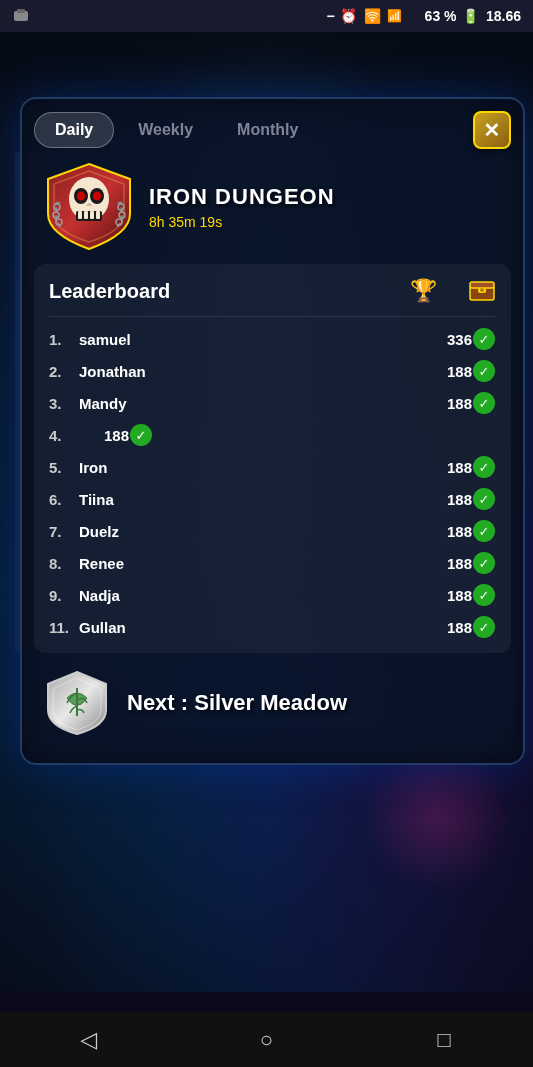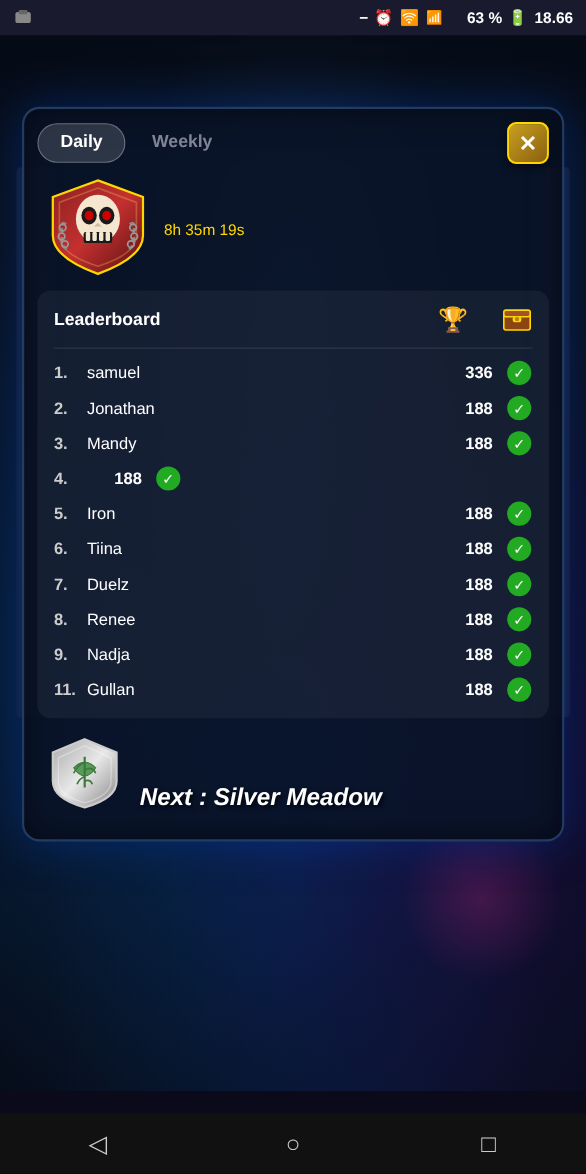--- a/index.html
+++ b/index.html
@@ -68,21 +68,21 @@
         radial-gradient(ellipse at 20% 60%, rgba(0,80,160,0.3) 0%, transparent 50%),
         radial-gradient(ellipse at 80% 70%, rgba(80,0,160,0.2) 0%, transparent 50%),
         radial-gradient(ellipse at 50% 80%, rgba(0,40,100,0.4) 0%, transparent 60%);
     }
 
     
     .modal {
       position: absolute;
       top: 65px;
       left: 20px;
-      right: 20px;
+      right: 8px;
       background: rgba(10, 20, 40, 0.92);
       border-radius: 16px;
       border: 2px solid rgba(60, 100, 160, 0.5);
       z-index: 4;
       padding-bottom: 20px;
       box-shadow: 0 0 40px rgba(0,50,150,0.5), inset 0 0 30px rgba(0,0,0,0.5);
     }
 
     
     .tab-bar {
@@ -160,21 +160,21 @@
       padding: 10px 15px;
     }
     .leaderboard-header {
       display: flex;
       align-items: center;
       padding-bottom: 8px;
       border-bottom: 1px solid rgba(255,255,255,0.1);
       margin-bottom: 6px;
     }
     .leaderboard-title {
-      font-size: 16px;
+      font-size: 20px;
       font-weight: 900;
       color: #fff;
       flex: 1;
     }
     .trophy-icon {
       font-size: 22px;
       margin-right: 30px;
     }
     .chest-icon {
       font-size: 22px;
@@ -188,29 +188,28 @@
     .rank {
       width: 30px;
       font-size: 15px;
       color: #ccc;
       font-weight: bold;
     }
     .player-name {
       flex: 1;
       font-size: 15px;
       color: #fff;
-      font-weight: 400;
+      font-weight: 700;
     }
     .player-score {
       width: 50px;
       font-size: 15px;
       color: #fff;
       font-weight: bold;
       text-align: right;
-      margin-right: 12px;
     }
     .check-icon {
       width: 24px;
       height: 24px;
       display: flex;
       align-items: center;
       justify-content: center;
     }
     .check-circle {
       width: 22px;
@@ -220,24 +219,23 @@
       display: flex;
       align-items: center;
       justify-content: center;
       font-size: 13px;
       color: #fff;
     }
 
     
     .next-level {
       display: flex;
-      align-items: flex-end;
+      align-items: center;
       padding: 15px 20px 5px;
       gap: 15px;
-      font-style: italic;
     }
     .next-shield {
       width: 70px;
       height: 70px;
       flex-shrink: 0;
     }
     .next-label {
       font-size: 22px;
       font-weight: 900;
       color: #fff;
@@ -407,20 +405,21 @@
   <div class="pillar-right"></div>
   <div class="glow-blue"></div>
   <div class="glow-pink"></div>
 
 
   <div class="modal">
 
     <div class="tab-bar">
       <div class="tab active">Daily</div>
       <div class="tab">Weekly</div>
+      <div class="tab">Monthly</div>
       <div class="close-btn">✕</div>
     </div>
 
     <div class="dungeon-header">
       <div class="dungeon-icon">
         
         <svg viewBox="0 0 95 95" xmlns="http://www.w3.org/2000/svg" width="95" height="95">
 
           <defs>
             <linearGradient id="shieldGrad" x1="0%" y1="0%" x2="100%" y2="100%">
@@ -460,20 +459,21 @@
 
           <circle cx="15" cy="48" r="3" fill="none" stroke="#999" stroke-width="1.5"></circle>
           <circle cx="14" cy="56" r="3" fill="none" stroke="#999" stroke-width="1.5"></circle>
           <circle cx="17" cy="63" r="3" fill="none" stroke="#999" stroke-width="1.5"></circle>
           <circle cx="79" cy="48" r="3" fill="none" stroke="#999" stroke-width="1.5"></circle>
           <circle cx="80" cy="56" r="3" fill="none" stroke="#999" stroke-width="1.5"></circle>
           <circle cx="77" cy="63" r="3" fill="none" stroke="#999" stroke-width="1.5"></circle>
         </svg>
       </div>
       <div class="dungeon-info">
+        <div class="dungeon-name">Iron Dungeon</div>
         <div class="dungeon-timer">8h 35m 19s</div>
       </div>
     </div>
 
     <div class="leaderboard-section">
       <div class="leaderboard-header">
         <div class="leaderboard-title">Leaderboard</div>
         <div class="trophy-icon">🏆</div>
         <div class="chest-icon">
           <svg width="28" height="28" viewBox="0 0 28 28">

